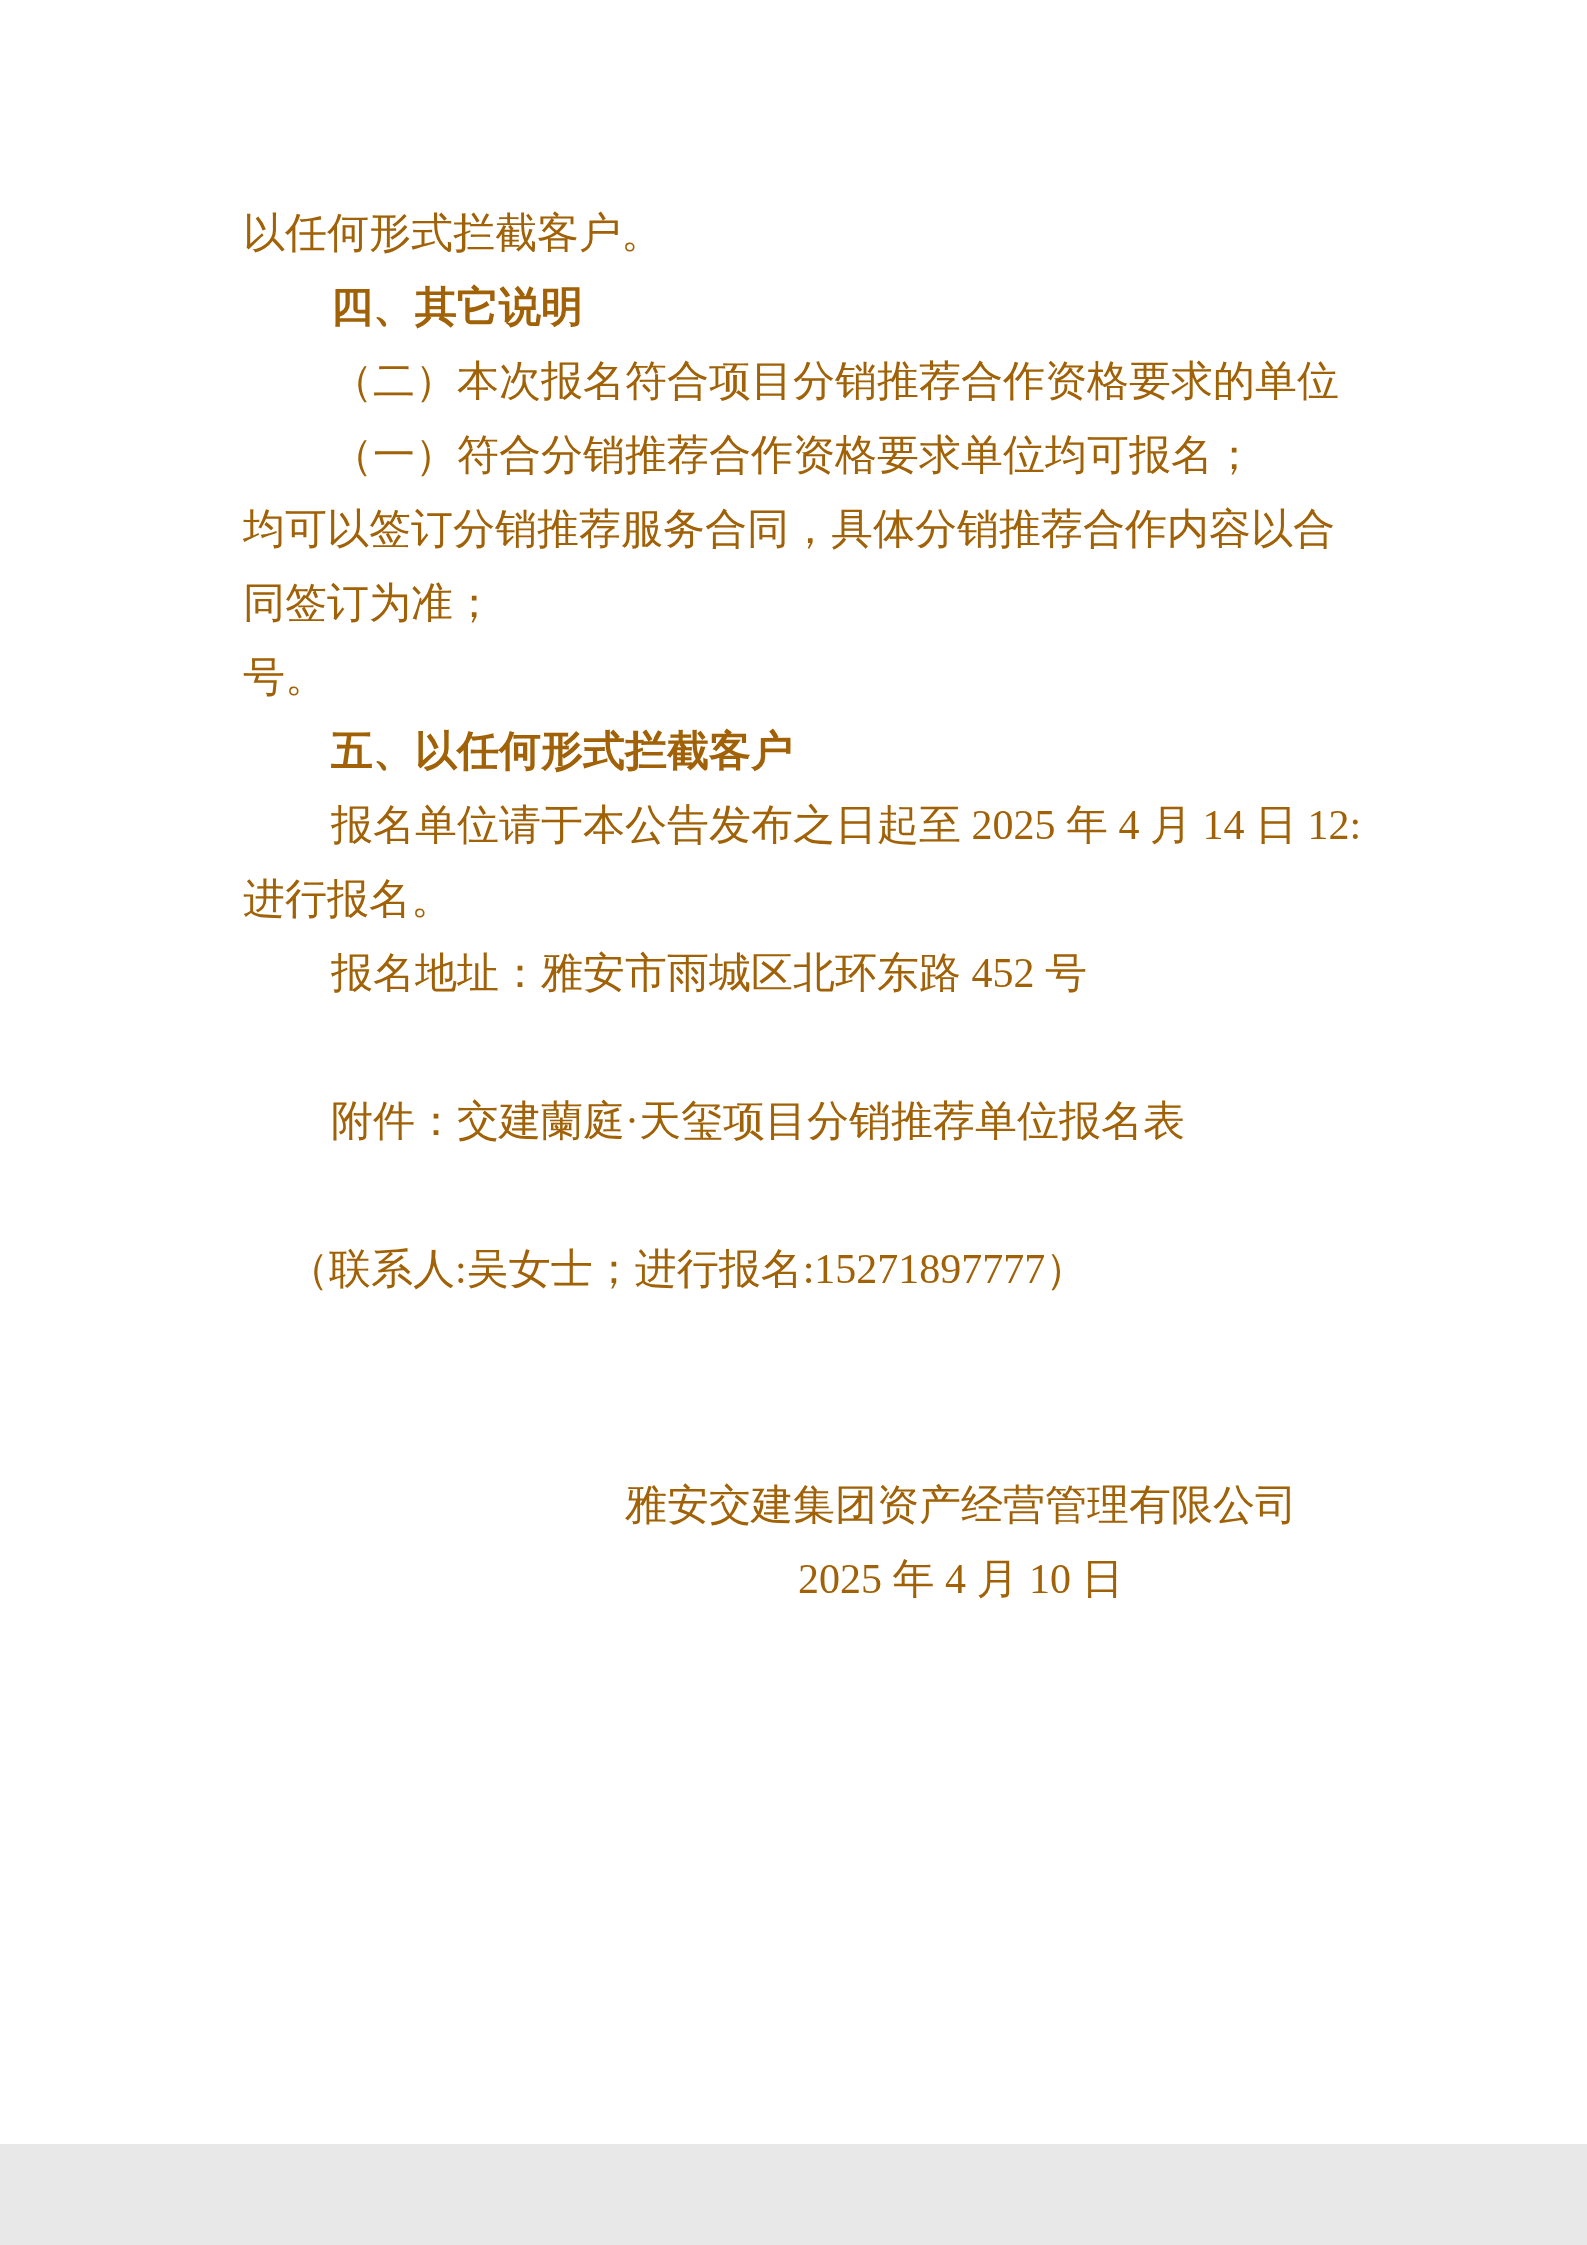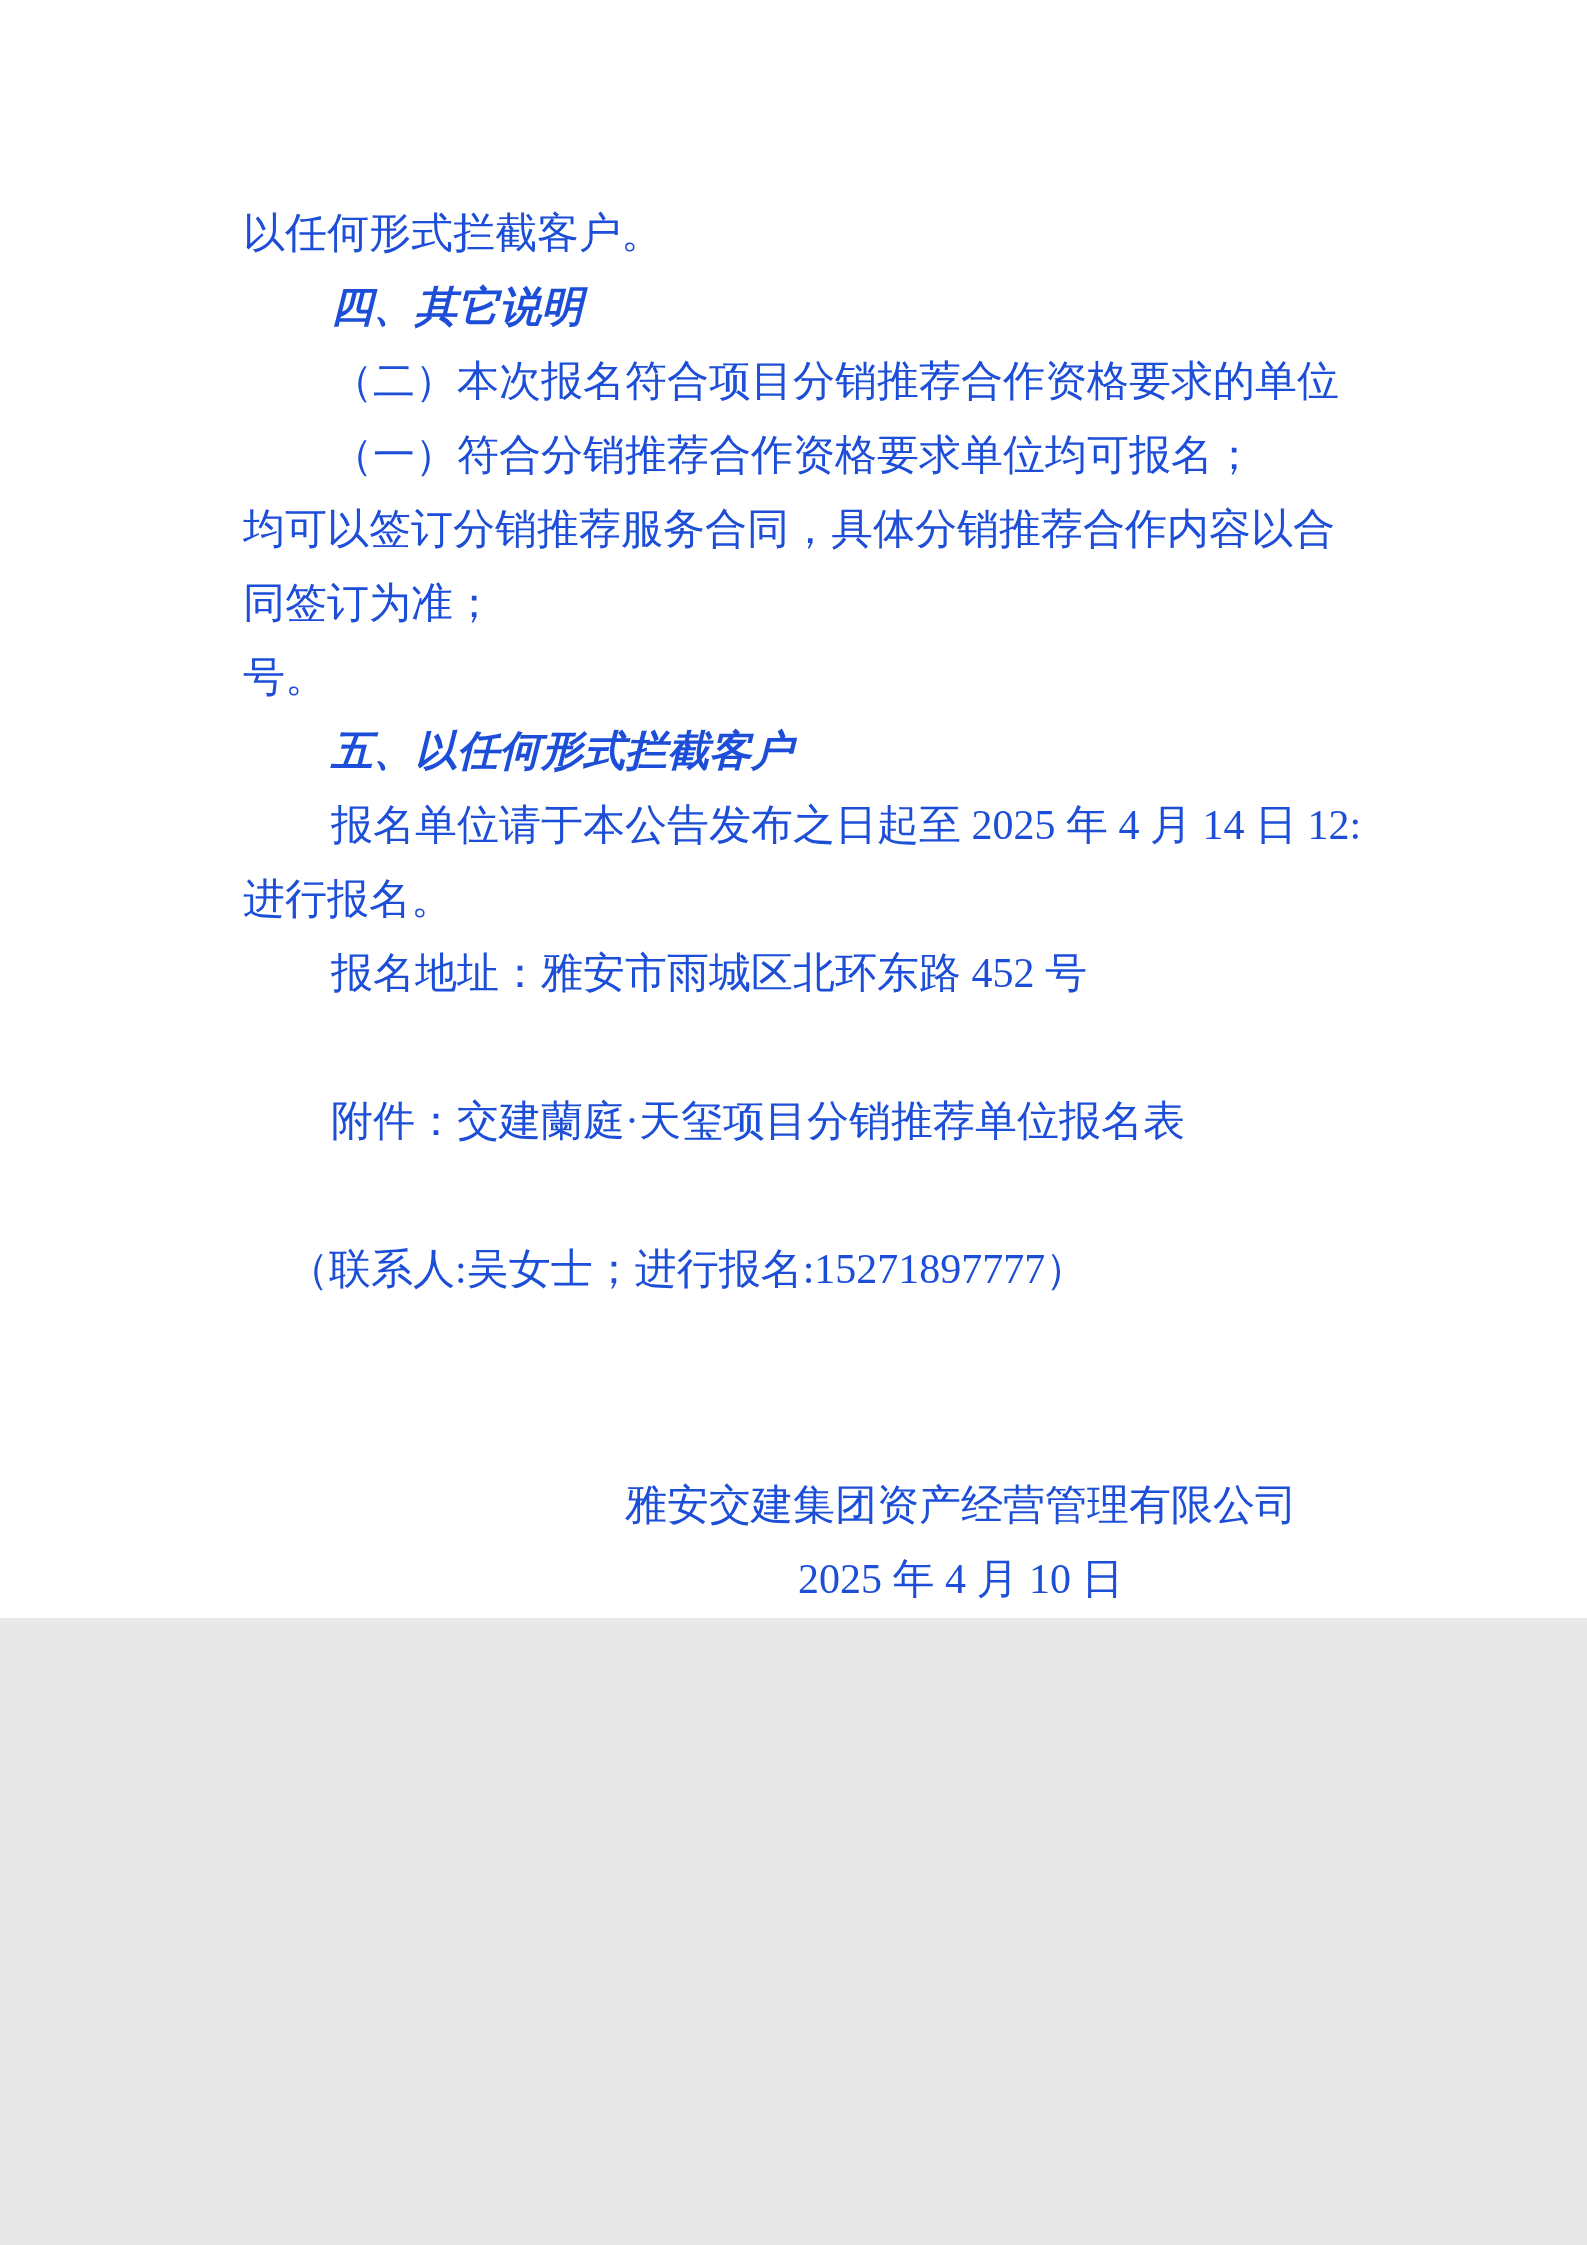--- a/index.html
+++ b/index.html
@@ -3,24 +3,24 @@
 <meta charset="utf-8">
 <style>
   html, body {
     margin: 0;
     padding: 0;
     background: #e8e8e8;
   }
   .page {
     position: relative;
     width: 1587px;
-    height: 1618px;
+    height: 2144px;
     margin: 0 auto;
     background: #ffffff;
-    color: #1d4ed8;
+    color: #a16207;
     font-family: "Liberation Serif", "DejaVu Serif", serif;
     font-size: 42px;
     overflow: hidden;
   }
   .content {
     position: absolute;
     left: 243px;
     top: 196px;
     width: 1100px;
   }
@@ -31,21 +31,20 @@
     text-align: left;
   }
   
   .i { text-indent: 88px; }
   
   .c { text-indent: 44px; }
   
   .h {
     font-family: "Liberation Sans", "DejaVu Sans", sans-serif;
     font-weight: 700;
-    font-style: italic;
   }
   .blank {  }
   
   .sig-name {
     padding-left: 382px;
     margin-top: 14px;
   }
   .sig-date {
     padding-left: 555px;
   }

